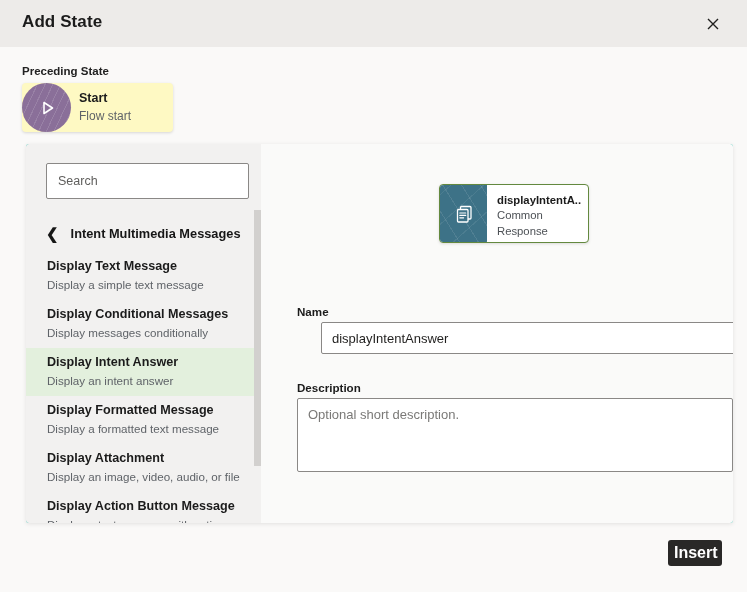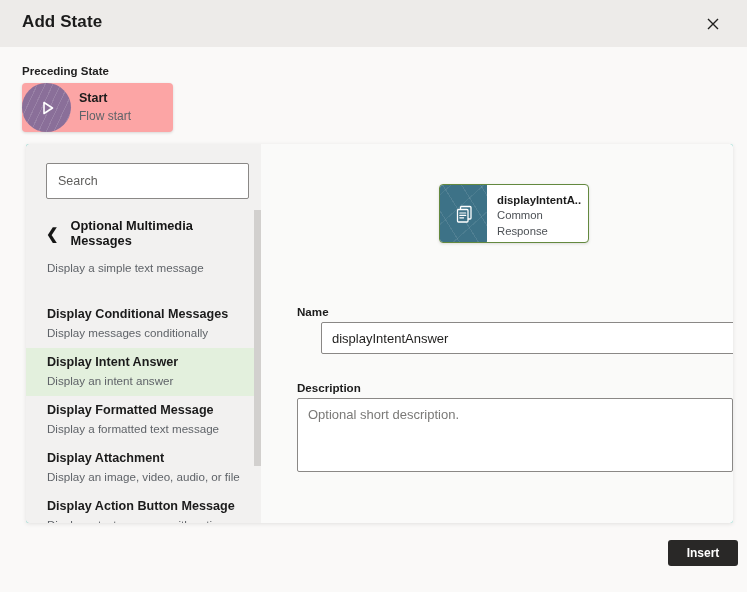--- a/index.html
+++ b/index.html
@@ -30,21 +30,21 @@
   }
 
   
   .preceding-label {
     position: absolute; left: 22px; top: 65px;
     font-size: 11.5px; font-weight: bold; color: #222;
   }
   .start-node {
     position: absolute; left: 22px; top: 83px;
     width: 151px; height: 49px;
-    background: #fca5a5;
+    background: #fef9c3;
     border-radius: 4px;
     box-shadow: 0 1px 3px rgba(0,0,0,.14);
     display: flex; align-items: center;
     cursor: pointer;
   }
   .start-circle {
     position: absolute; left: 0px; top: -0px;
     width: 49px; height: 49px; border-radius: 50%;
     background: #8a6f99;
     overflow: hidden;
@@ -187,25 +187,25 @@
     padding: 8px 10px;
     font-family: "Liberation Sans", sans-serif;
     font-size: 13px; color: #201f1e;
     resize: none; outline: none;
   }
   .text-area::placeholder { color: #7a7977; }
 
   
   .insert-btn {
     position: absolute; left: 668px; top: 540px;
-    width: 70px; height: 26px;
+    width: 54px; height: 26px;
     background: #292827; color: #ffffff;
     border: none; border-radius: 3px;
     font-family: "Liberation Sans", sans-serif;
-    font-size: 12px; font-weight: bold;
+    font-size: 16px; font-weight: bold;
     cursor: pointer;
   }
 </style>
 </head>
 <body>
 
 <div class="header">
   <div class="header-title">Add State</div>
   <div class="close-btn">
     <svg width="12" height="12" viewBox="0 0 12 12" aria-hidden="true">
@@ -230,25 +230,26 @@
 </div>
 
 <div class="panel">
 
   <div class="list-pane">
 
     <input class="search-box" type="text" placeholder="Search" style="">
 
     <div class="group-header">
       <span class="chev-back">❮</span>
-      <span class="group-title">Optional Multimedia Messages</span>
+      <span class="group-title">Intent Multimedia Messages</span>
     </div>
 
     <div class="list-scroll">
       <div class="list-item">
+        <div class="li-title">Display Text Message</div>
         <div class="li-sub">Display a simple text message</div>
       </div>
       <div class="list-item">
         <div class="li-title">Display Conditional Messages</div>
         <div class="li-sub">Display messages conditionally</div>
       </div>
       <div class="list-item selected">
         <div class="li-title">Display Intent Answer</div>
         <div class="li-sub">Display an intent answer</div>
       </div>

